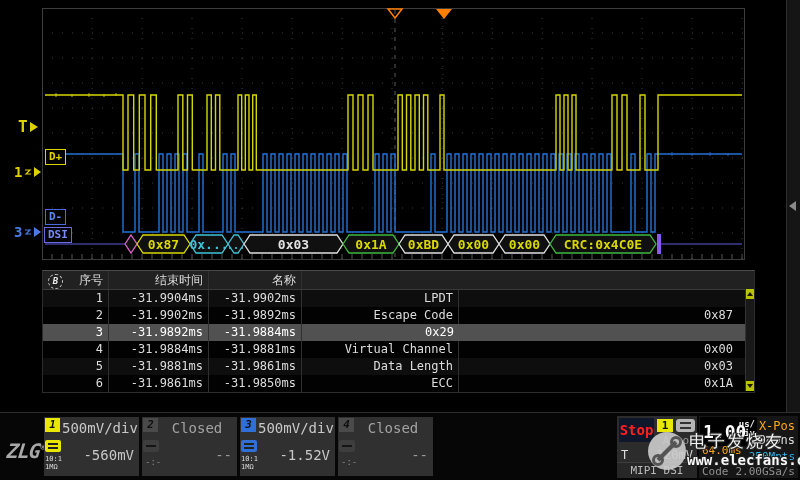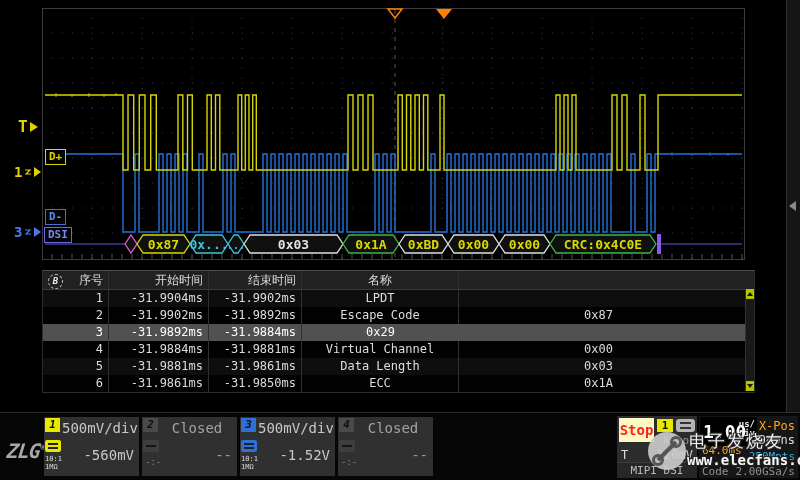--- a/index.html
+++ b/index.html
@@ -14,21 +14,21 @@
   
   #rightstrip{position:absolute;left:786px;top:0;width:14px;height:412px;background:#151515;border-left:1px solid #2e2e2e;}
   #collapse-arrow{position:absolute;left:789px;top:201px;width:0;height:0;
      border-top:5px solid transparent;border-bottom:5px solid transparent;border-right:7px solid #8a8a8a;}
   
   #dtable{position:absolute;left:42px;top:270px;width:711px;background:#020202;border:1px solid #2c2c2c;border-top:1px solid #4a4a4a;}
   .trow{display:grid;grid-template-columns:66px 100px 93px 157px 279px;height:17px;line-height:17px;font-size:12px;}
   .trow.head{height:18px;line-height:18px;background:#212121;color:#e0e0e0;border-bottom:1px solid #3a3a3a;}
   .tc{border-right:1px solid #303030;padding:0 5px;white-space:nowrap;overflow:hidden;color:#ddd;}
   .tc.r{text-align:right;}
-  .tc.l{text-align:center;}
+  .tc.l{text-align:right;}
   .trow.odd{background:#0e0e0e;}
   .trow.even{background:#020202;}
   .trow.selected{background:#515151;}
   .trow.selected .tc{color:#fff;}
   .bicon{display:inline-block;width:13px;height:13px;border:1px dashed #c8c8c8;border-radius:50%;
          font-size:9px;line-height:13px;text-align:center;font-style:italic;font-weight:bold;color:#eee;
          vertical-align:middle;margin-top:2px;}
   .hc0{display:flex;justify-content:space-between;align-items:center;}
   #sbar{position:absolute;right:0;top:18px;width:8px;height:102px;background:#191919;border-left:1px solid #333;}
   .sarr{position:absolute;left:0;width:8px;height:10px;background:#b9c400;}
@@ -47,21 +47,21 @@
   .coup .l2{position:absolute;left:3px;top:7px;width:10px;height:0;border-top:2px dashed #222;}
   .probe{position:absolute;left:1px;top:38px;font-size:7px;line-height:8px;color:#ddd;}
   .dash2{position:absolute;left:3px;top:40px;font-size:9px;color:#888;}
   .chscale{position:absolute;left:18px;top:3px;width:74px;text-align:center;font-size:14px;color:#c8c8c8;}
   .chval{position:absolute;left:18px;top:30px;width:72px;text-align:right;font-size:14px;color:#c8c8c8;}
   .chblk.closed .chscale{color:#a3a3a3;}
   .coup.off{background:#3e3e3e;}
   .coup.off .l1{border-top-color:#151515;top:5px;}
   
   #trigblk{position:absolute;left:617px;top:3px;width:80px;height:62px;background:#2c2c2c;}
-  #stopbox{position:absolute;left:2px;top:2px;width:35px;height:24px;background:#fef9c3;color:#ff1f1f;
+  #stopbox{position:absolute;left:2px;top:2px;width:35px;height:24px;background:#0f172a;color:#ff1f1f;
            font-size:14px;font-weight:bold;text-align:center;line-height:24px;}
   #trg-src{position:absolute;left:40px;top:3px;width:16px;height:13px;background:#e8e800;color:#111;
            font-size:11px;font-weight:bold;text-align:center;line-height:13px;}
   #trg-coup{position:absolute;left:59px;top:3px;width:19px;height:13px;background:#b5b5b5;border-radius:3px;}
   #trg-coup .l1{position:absolute;left:4px;top:3px;width:11px;border-top:2px solid #333;}
   #trg-coup .l2{position:absolute;left:4px;top:8px;width:11px;border-top:2px dashed #333;}
   #trg-mode{position:absolute;left:40px;top:18px;width:38px;text-align:center;font-size:11px;color:#9a9a9a;}
   #trg-t{position:absolute;left:4px;top:32px;font-size:12px;color:#ddd;}
   #trg-level{position:absolute;right:4px;top:32px;font-size:12px;color:#ccc;}
   #trg-proto{position:absolute;left:0;bottom:0;width:100%;height:15px;background:#272727;border-top:1px solid #3d3d3d;
@@ -175,21 +175,20 @@
 
   <div id="rightstrip"></div>
   <div id="collapse-arrow"></div>
 
   <div id="dtable">
     <div class="trow head">
       <div class="tc hc0">
         <span class="bicon">B</span>
         <span>序号</span>
       </div>
-      <div class="tc r">开始时间</div>
       <div class="tc r">结束时间</div>
       <div class="tc l">名称</div>
     </div>
     <div id="tbody">
         <div class="trow odd">
           <div class="tc r">1</div>
           <div class="tc r">-31.9904ms</div>
           <div class="tc r">-31.9902ms</div>
           <div class="tc l">LPDT</div>
           <div class="tc l" style="border-right: none;"></div>

